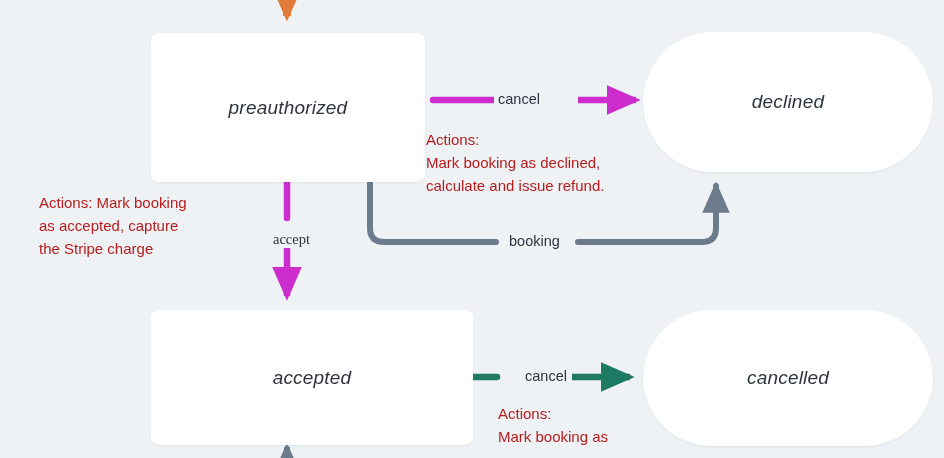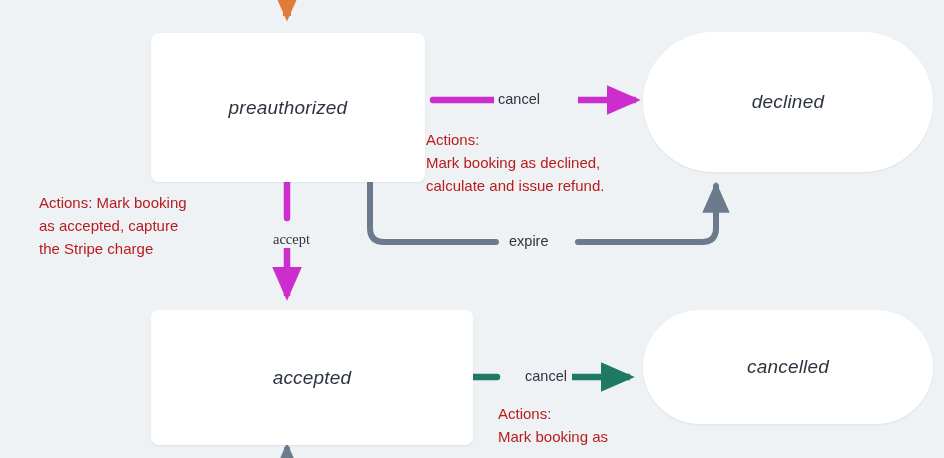--- a/index.html
+++ b/index.html
@@ -117,27 +117,27 @@
   </div>
 
   <div class="state-node node-pill" style="left:643px; top:32px; width:290px; height:140px;">
     <span class="state-label">declined</span>
   </div>
 
   <div class="state-node node-rect" style="left:151px; top:310px; width:322px; height:135px;">
     <span class="state-label">accepted</span>
   </div>
 
-  <div class="state-node node-pill" style="left:643px; top:310px; width:290px; height:114px;justify-content:center;">
+  <div class="state-node node-pill" style="left:643px; top:310px; width:290px; height:136px;justify-content:center;">
     <span class="state-label">cancelled</span>
   </div>
 
   <div class="edge-label" style="left:494px; top:91px;">cancel</div>
 
-  <div class="edge-label" style="left:505px; top:233px;">expire</div>
+  <div class="edge-label" style="left:505px; top:233px;">booking</div>
 
   <div class="edge-label" style="left:269px; top:231px;font-family:Liberation Serif, serif;">accept</div>
 
   <div class="edge-label" style="left:497px; top:368px;margin-left:24px;">cancel</div>
 
   <div class="actions-note" style="left:39px; top:192px; width:230px;">Actions: Mark booking
 as accepted, capture
 the Stripe charge</div>
 
   <div class="actions-note" style="left:426px; top:129px; width:300px;">Actions:

